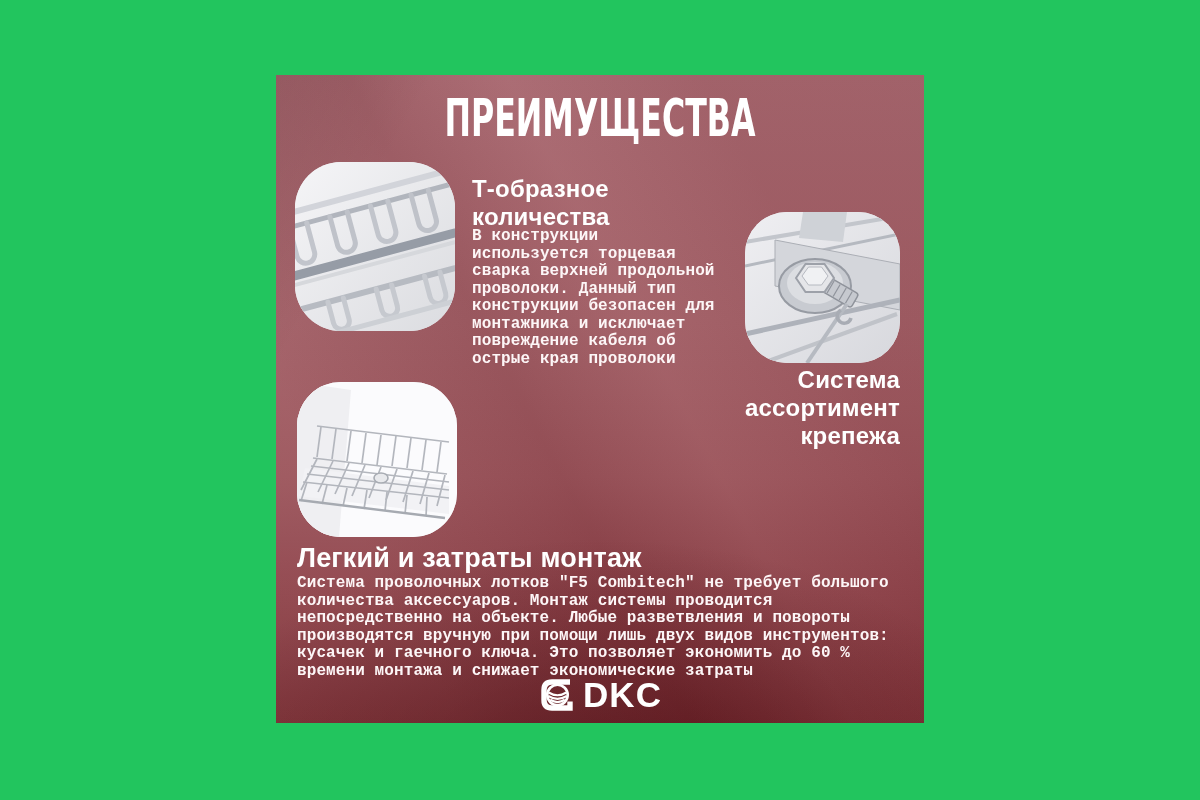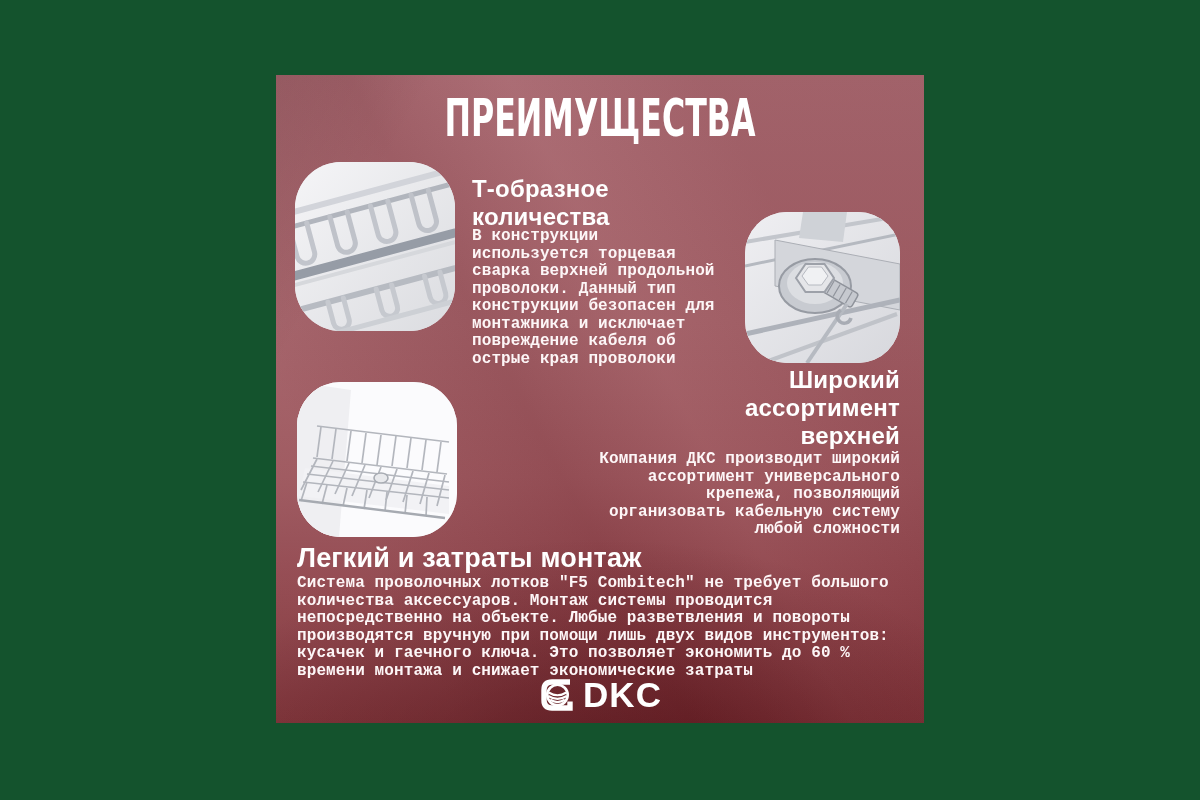--- a/index.html
+++ b/index.html
@@ -1,21 +1,21 @@
 <!DOCTYPE html>
 <html><head>
 <meta charset="utf-8">
 <style>
   html,body{margin:0;padding:0;}
   body{
     width:1200px;height:800px;background:#ffffff;overflow:hidden;
     font-family:"Liberation Sans","DejaVu Sans",sans-serif;
     -webkit-font-smoothing:antialiased;
   }
-  .page{position:relative;width:1200px;height:800px;background:#14532d;}
+  .page{position:relative;width:1200px;height:800px;background:#22c55e;}
 
   .card{
     position:absolute;left:276px;top:75px;width:648px;height:648px;
     background:
       radial-gradient(95% 55% at 50% 110%, rgba(64,8,14,0.50), rgba(64,8,14,0) 70%),
       linear-gradient(118deg, rgba(30,0,5,0.10) 0%, rgba(30,0,5,0) 16%),
       linear-gradient(62deg, rgba(255,255,255,0.05) 18%, rgba(40,0,8,0.07) 42%, rgba(255,255,255,0.04) 58%, rgba(40,0,8,0.05) 78%),
       linear-gradient(180deg, #a8676f 0%, #a25e65 38%, #9b535a 62%, #8e4249 80%, #7c2e34 100%);
     color:#ffffff;
   }
@@ -129,22 +129,21 @@
         </g>
         <polygon points="51,66 60.5,52 79.5,52 89,66 79.5,80 60.5,80" fill="#e5e6e9" stroke="#9da1a9" stroke-width="2"></polygon>
         <polygon points="57,64 63.5,55 76.5,55 83,64 76.5,73 63.5,73" fill="#f0f1f3" stroke="#b6b9c0" stroke-width="1"></polygon>
         <path d="M0 122 L155 88" stroke="#aeb2ba" stroke-width="5" fill="none"></path>
         <path d="M18 151 L152 102" stroke="#c0c3c9" stroke-width="4" fill="none"></path>
         <path d="M62 151 L102 92" stroke="#b6bac1" stroke-width="4" fill="none"></path>
         <path d="M96 98 a7 7 0 1 0 10 8" stroke="#a8acb4" stroke-width="3.5" fill="none"></path>
       </svg>
     </div>
 
-    <div class="heading sec2-heading">Широкий ассортимент верхней</div>
-    <div class="body-text sec2-body">Компания ДКС производит широкий ассортимент универсального крепежа, позволяющий организовать кабельную систему любой сложности</div>
+    <div class="heading sec2-heading">Система ассортимент крепежа</div>
 
     <div class="photo photo-mesh">
       <svg viewBox="0 0 160 155">
         <rect width="160" height="155" fill="#fbfbfd"></rect>
         <polygon points="0,0 54,8 42,155 0,155" fill="#efeff2"></polygon>
         <polygon points="8,86 152,104 152,132 2,114" fill="#f2f2f5"></polygon>
         <g fill="none" stroke="#b3b6bd" stroke-width="1.7">
           <line x1="20" y1="44" x2="152" y2="60"></line>
           <line x1="24" y1="45" x2="20" y2="75"></line>
           <line x1="39" y1="47" x2="35" y2="77"></line>

